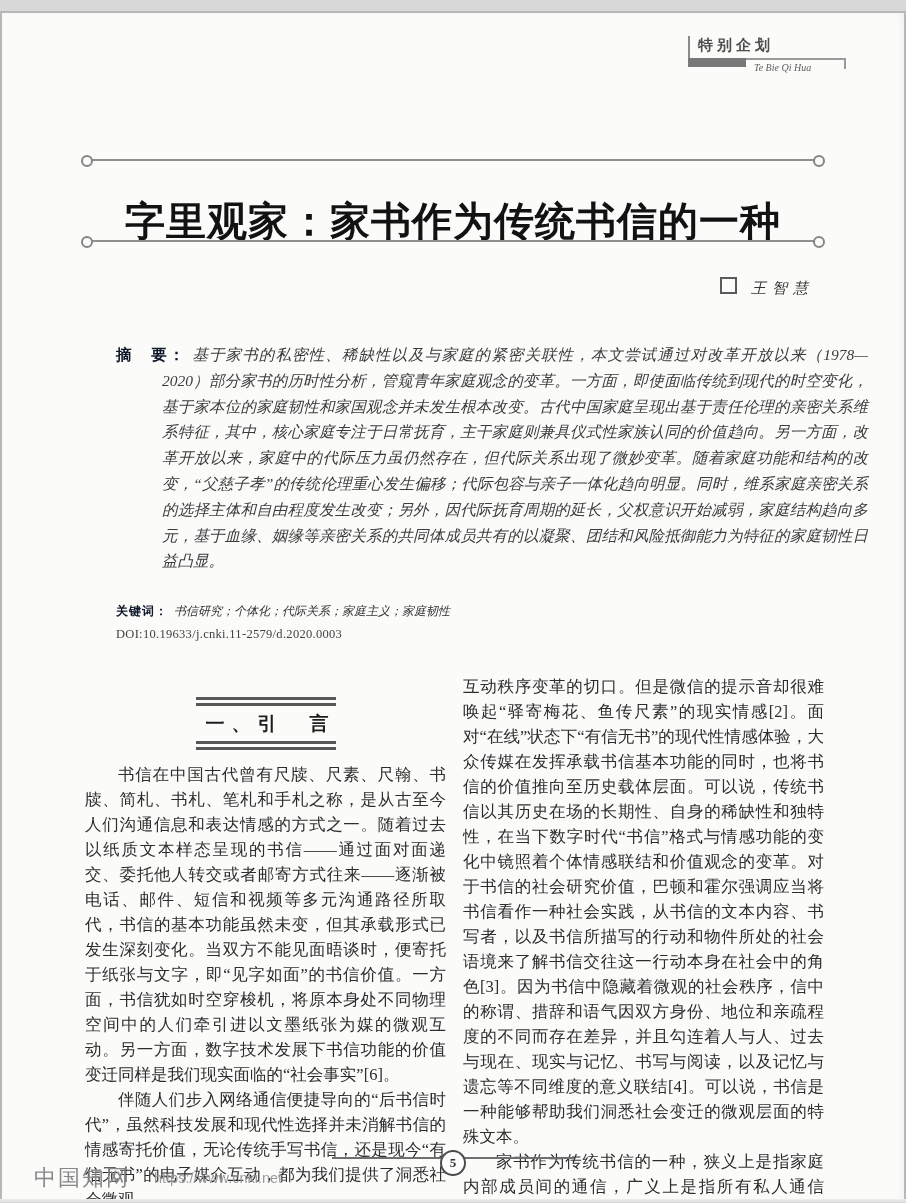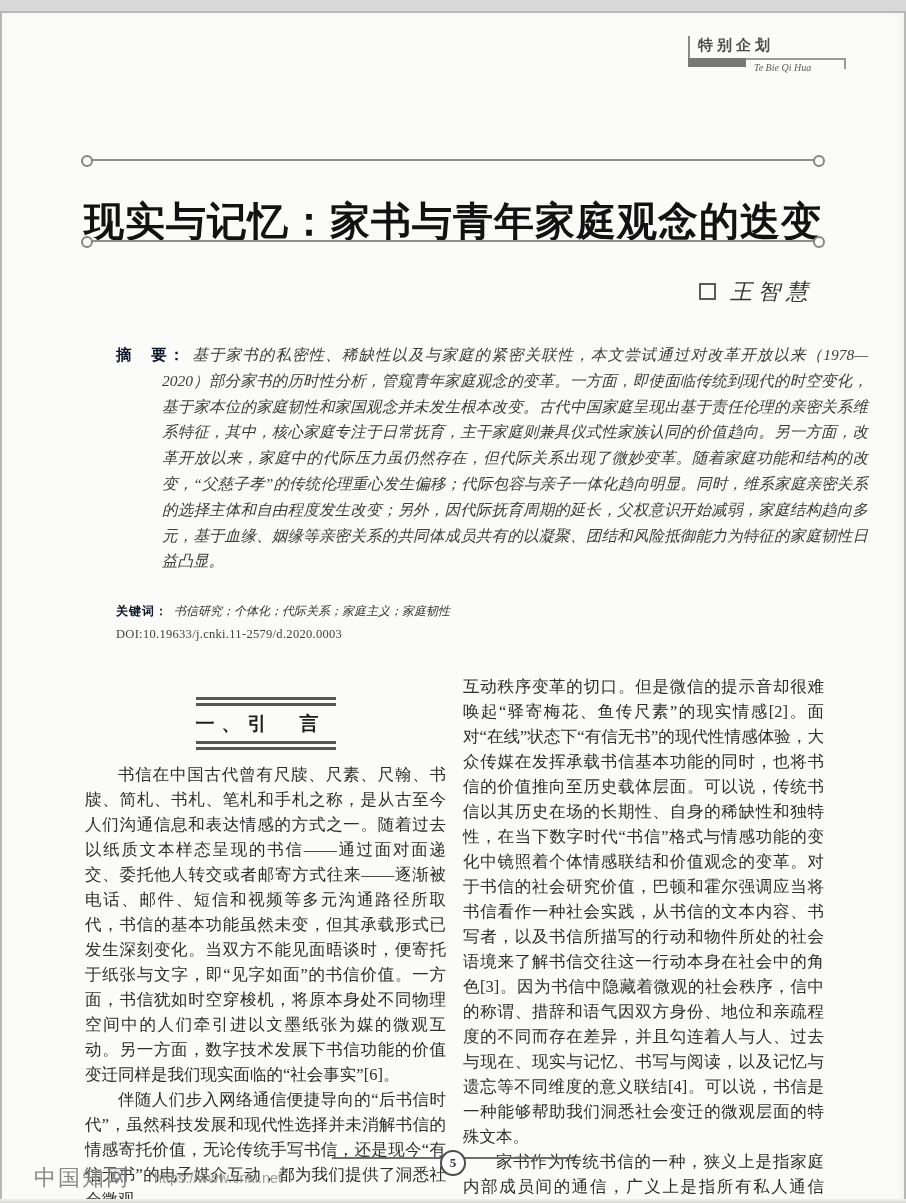--- a/index.html
+++ b/index.html
@@ -24,21 +24,21 @@
   .trule { position:absolute; left:92px; width:722px; height:0; border-top:2px solid #8f8f8f; }
   .trule::before, .trule::after { content:""; position:absolute; top:-6px; width:8px; height:8px;
     border:2px solid #858585; border-radius:50%; background:#fbfbfa; }
   .trule::before { left:-11px; } .trule::after { right:-11px; }
   .trule-top { top:148px; } .trule-bottom { top:229px; }
   .title { position:absolute; left:50px; right:50px; top:156px; text-align:center;
     font-family:"Liberation Sans",sans-serif; font-weight:bold; font-size:40px;
     color:#121212; letter-spacing:1px; white-space:nowrap; }
 
   
-  .author { position:absolute; right:92px; top:266px; font-size:22px; color:#333; }
+  .author { position:absolute; right:92px; top:266px; font-size:15px; color:#333; }
   .author-box { display:inline-block; width:13px; height:13px; border:2px solid #5a5a5a;
     margin-right:14px; vertical-align:-1px; background:#fbfbfa; }
   .author-name { font-style:italic; letter-spacing:6px; }
 
   
   .abstract { position:absolute; left:116px; top:331px; width:706px;
     font-size:15.5px; line-height:25.8px; color:#3b3b3b; font-style:italic;
     text-align:justify; padding-left:46px; text-indent:-46px; }
   .inline-label { font-weight:bold; font-style:normal; font-family:"Liberation Sans",sans-serif;
     color:#0f172a; margin-right:6px; letter-spacing:1px; }
@@ -47,21 +47,21 @@
   .doi { position:absolute; left:116px; top:616px; font-size:12.5px; color:#3f3f3f; letter-spacing:0.3px; }
 
   
   .col { position:absolute; width:361px; font-size:16.5px; line-height:25px;
     color:#2d2d2d; text-align:justify; }
   .col p { margin:0; text-indent:2em; }
   .col p.cont { text-indent:0; }
   .col-left  { left:85px;  top:684px; }
   .col-right { left:463px; top:663px; }
 
-  .sec-box { width:140px; margin:2px auto 12px; text-align:left; }
+  .sec-box { width:140px; margin:2px auto 12px; text-align:right; }
   .rule2 { height:3px; border-top:3px solid #575757; border-bottom:3px solid #575757; }
   .sec-title { font-family:"Liberation Sans",sans-serif; font-weight:bold; font-size:19px;
     letter-spacing:7px; color:#1d1d1d; margin:5px 0; text-indent:0; }
 
   
   .footer { position:absolute; left:0; width:100%; top:1143px; text-align:center; }
   .footer-text { font-size:11px; color:#2e2e2e; }
   .footer-journal { font-family:"Liberation Sans",sans-serif; font-weight:bold; letter-spacing:1px; }
   .footer-arrow { margin:0 4px; }
   .footer-rule { width:242px; margin:3px auto 0; border-top:2px solid #6f6f6f; }
@@ -87,21 +87,21 @@
   <div class="hdr">
     <div class="hdr-vline"></div>
     <div class="hdr-label">特别企划</div>
     <div class="hdr-rule"></div>
     <div class="hdr-block"></div>
     <div class="hdr-tick"></div>
     <div class="hdr-pinyin">Te Bie Qi Hua</div>
   </div>
 
   <div class="trule trule-top"></div>
-  <h1 class="title">现实与记忆：家书与青年家庭观念的迭变</h1>
+  <h1 class="title">字里观家：家书作为传统书信的一种</h1>
   <div class="trule trule-bottom"></div>
 
   <div class="author">
     <span class="author-box"></span><span class="author-name">王智慧</span>
   </div>
 
   <div class="abstract">
     <span class="inline-label">摘　要：</span><span>基于家书的私密性、稀缺性以及与家庭的紧密关联性，本文尝试通过对改革开放以来（1978—2020）部分家书的历时性分析，管窥青年家庭观念的变革。一方面，即使面临传统到现代的时空变化，基于家本位的家庭韧性和家国观念并未发生根本改变。古代中国家庭呈现出基于责任伦理的亲密关系维系特征，其中，核心家庭专注于日常抚育，主干家庭则兼具仪式性家族认同的价值趋向。另一方面，改革开放以来，家庭中的代际压力虽仍然存在，但代际关系出现了微妙变革。随着家庭功能和结构的改变，“父慈子孝”的传统伦理重心发生偏移；代际包容与亲子一体化趋向明显。同时，维系家庭亲密关系的选择主体和自由程度发生改变；另外，因代际抚育周期的延长，父权意识开始减弱，家庭结构趋向多元，基于血缘、姻缘等亲密关系的共同体成员共有的以凝聚、团结和风险抵御能力为特征的家庭韧性日益凸显。</span>
   </div>
 

